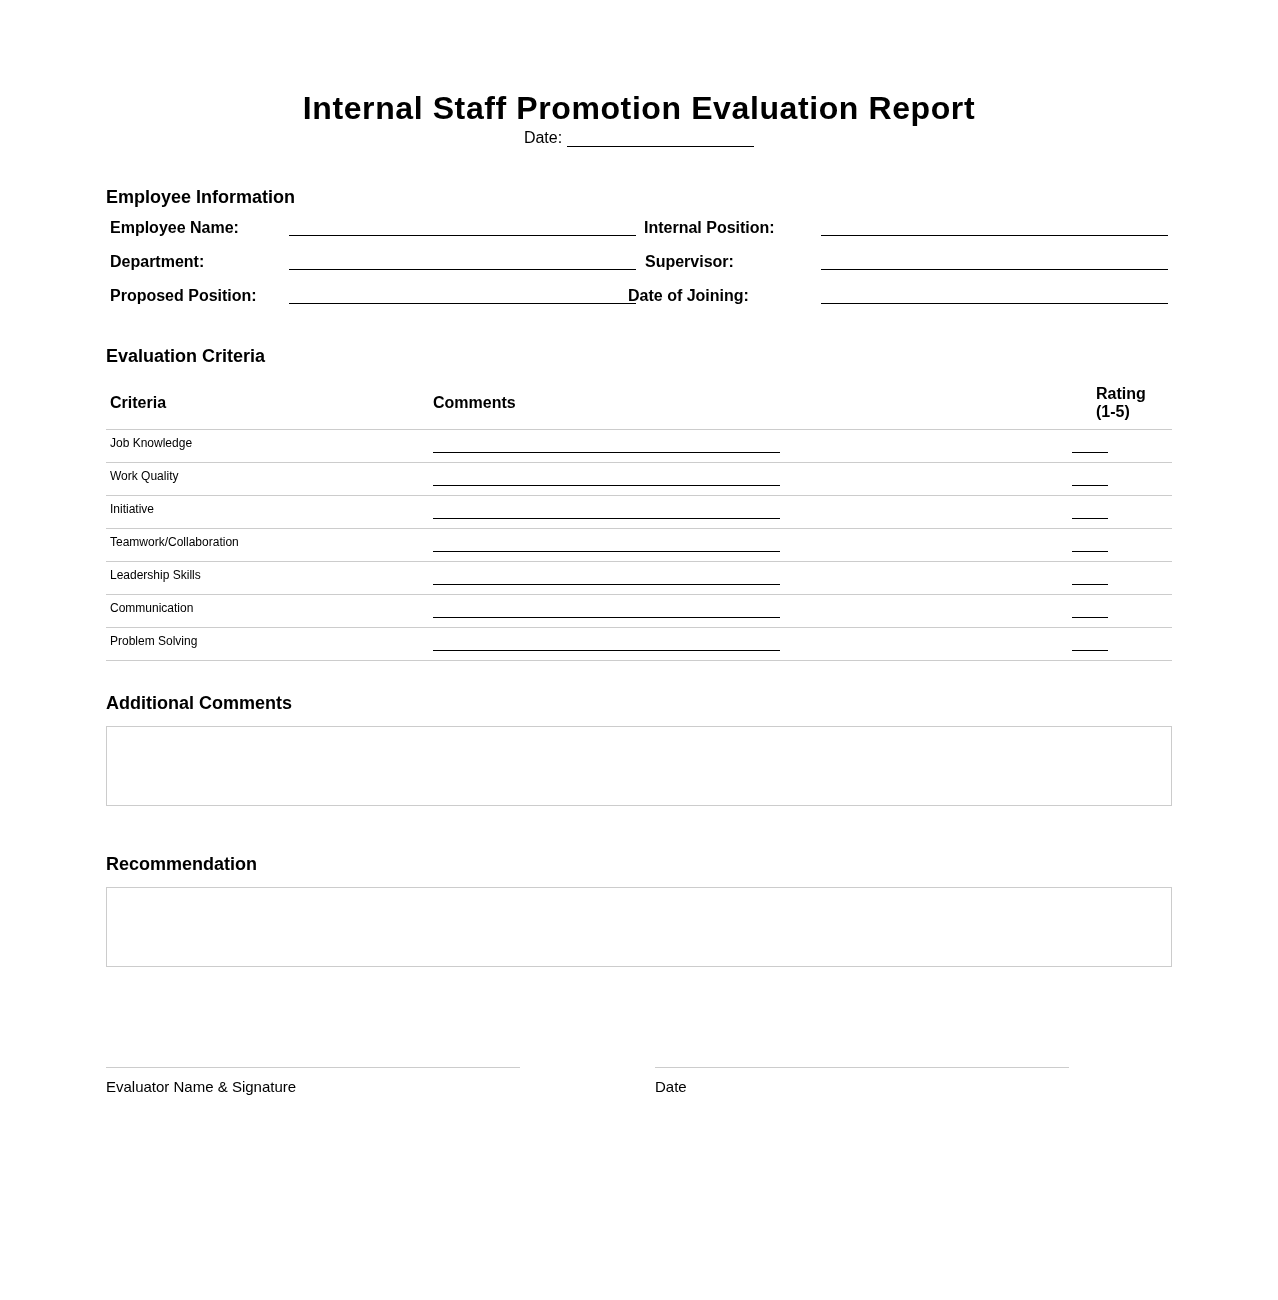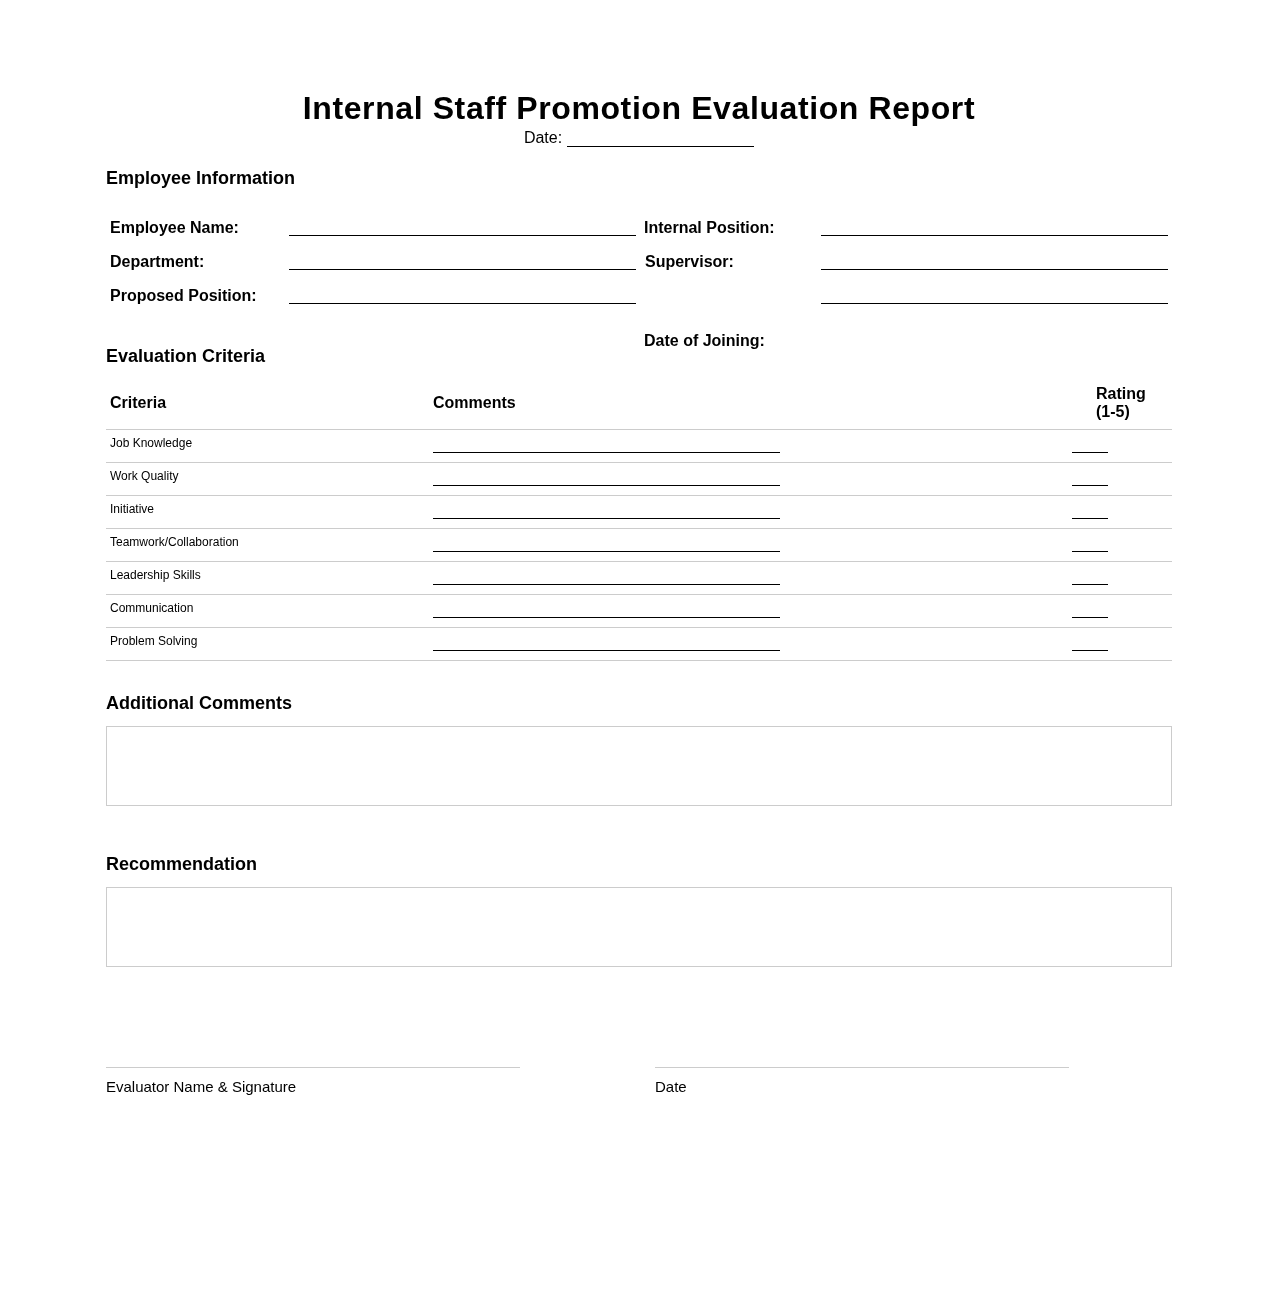--- a/index.html
+++ b/index.html
@@ -21,35 +21,35 @@
   .sig-label { font-size: 15px; }
 </style>
 </head>
 <body>
 
 <div class="abs title">Internal Staff Promotion Evaluation Report</div>
 <div class="abs date-row">
   <span>Date:</span><span class="date-line"></span>
 </div>
 
-<div class="abs section-title" style="top:168px;text-align:right;">Employee Information</div>
+<div class="abs section-title" style="top:187px;text-align:right;">Employee Information</div>
 
 <div class="abs info-label" style="left:110px; top:219px;">Employee Name:</div>
 <div class="abs info-line" style="left:289px; top:235px; width:347px;"></div>
 <div class="abs info-label" style="left:644px; top:219px;">Internal Position:</div>
 <div class="abs info-line" style="left:821px; top:235px; width:347px;"></div>
 
 <div class="abs info-label" style="left:110px; top:253px;">Department:</div>
 <div class="abs info-line" style="left:289px; top:269px; width:347px;"></div>
 <div class="abs info-label" style="left:645px; top:253px;">Supervisor:</div>
 <div class="abs info-line" style="left:821px; top:269px; width:347px;"></div>
 
 <div class="abs info-label" style="left:110px; top:287px;">Proposed Position:</div>
 <div class="abs info-line" style="left:289px; top:303px; width:347px;"></div>
-<div class="abs info-label" style="left:644px; top:287px;margin-top:45px;">Date of Joining:</div>
+<div class="abs info-label" style="left:628px; top:287px;">Date of Joining:</div>
 <div class="abs info-line" style="left:821px; top:303px; width:347px;"></div>
 
 <div class="abs section-title" style="top:346px;">Evaluation Criteria</div>
 
 <div class="abs th" style="left:110px; top:394px;">Criteria</div>
 <div class="abs th" style="left:433px; top:394px;">Comments</div>
 <div class="abs th" style="left:1072px; top:385px; line-height:18px;margin-left:24px;">
   <div>Rating</div>
   <div>(1-5)</div>
 </div>

